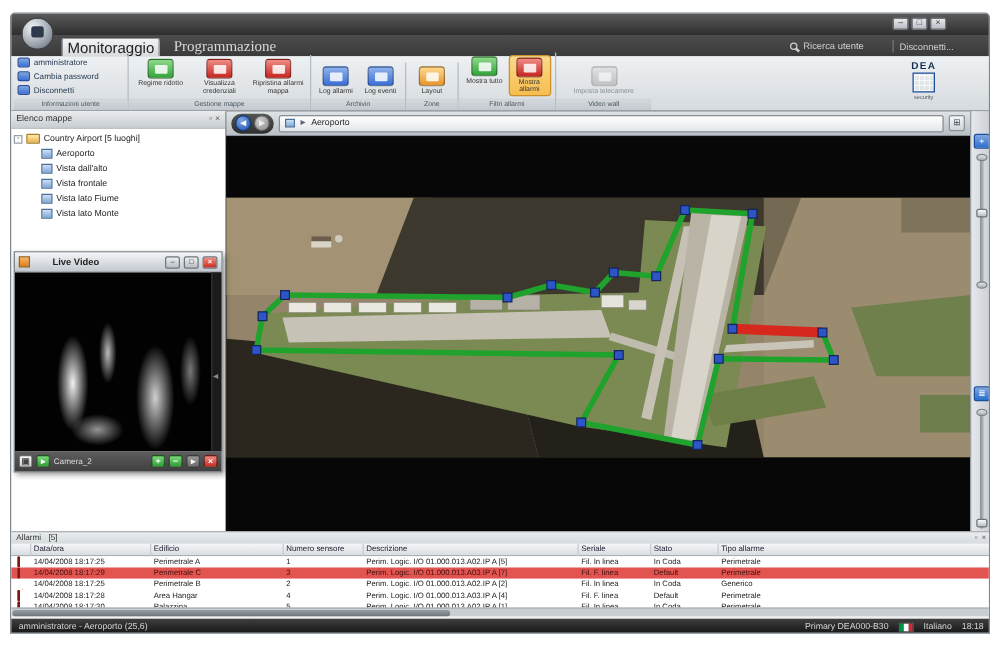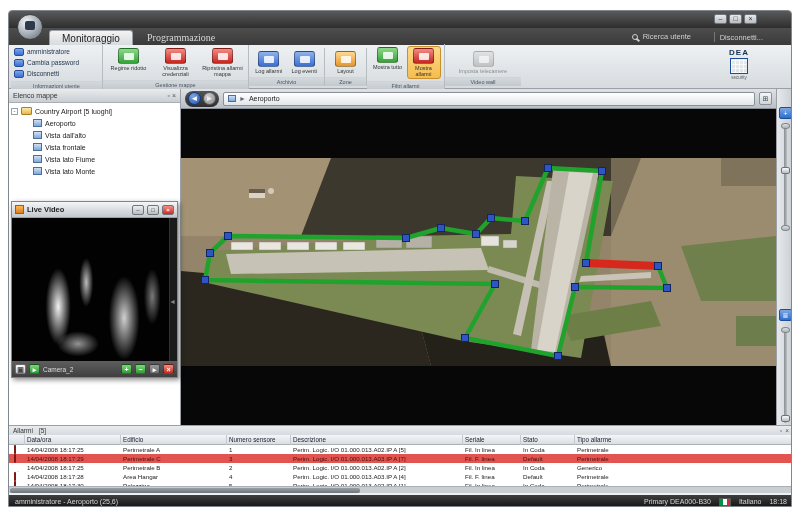--- a/index.html
+++ b/index.html
@@ -10,30 +10,30 @@
 
   
   .titlebar{left:0;top:0;width:784px;height:17px;background:linear-gradient(#5a5a5a,#2e2e2e);}
   .apptitle{left:0;top:2px;width:784px;text-align:center;color:#eee;font-size:9px;font-weight:bold;letter-spacing:.5px;}
   .orb{left:8px;top:3px;width:26px;height:26px;border-radius:50%;background:radial-gradient(circle at 35% 30%,#f4f6f8,#9aa2ab 60%,#5c646d);border:1px solid #3c4248;z-index:40;}
   .orb-glyph{left:7px;top:6px;width:10px;height:9px;background:#2d3a4c;border-radius:2px;}
   .winbtn{width:13px;height:10px;background:linear-gradient(#e8eaec,#b9bec3);border:1px solid #6d747b;border-radius:2px;color:#333;font-size:7px;line-height:8px;text-align:center;}
 
   
   .tabrow{left:0;top:17px;width:784px;height:17px;background:linear-gradient(#4d4d4d,#3a3a3a);}
-  .tab{top:19px;height:15px;padding:0 12px;font-size:10px;line-height:15px;border-radius:3px 3px 0 0;}
+  .tab{top:19px;height:15px;padding:0 4px;font-size:12px;line-height:15px;border-radius:3px 3px 0 0;}
   .tab.active{background:linear-gradient(#f2f3f4,#d8dbde);color:#222;border:1px solid #9aa0a6;border-bottom:none;}
   .tab.inactive{color:#d8d8d8;font-family:Liberation Serif, serif;}
   .tabrow-right{top:21px;color:#cfcfcf;font-size:7.5px;display:flex;align-items:center;gap:5px;}
   .mag{width:6px;height:6px;border:1.5px solid #cfcfcf;border-radius:50%;position:relative;display:inline-block;}
   .mag::after{content:'';position:absolute;width:4px;height:1.5px;background:#cfcfcf;right:-3px;bottom:-2px;transform:rotate(40deg);}
   .vdiv{width:1px;height:10px;background:#777;}
 
   
-  .ribbon{left:0;top:34px;width:784px;height:44px;background:linear-gradient(#eef1f3,#d6dbdf);border-bottom:1px solid #9aa0a6;display:flex;align-items:center;padding:1px 2px 0 2px;}
+  .ribbon{left:0;top:34px;width:784px;height:44px;background:linear-gradient(#eef1f3,#d6dbdf);border-bottom:1px solid #9aa0a6;display:flex;align-items:flex-end;padding:1px 2px 0 2px;}
   .rgroup{position:relative;border-right:1px solid #b7bcc1;display:flex;flex-direction:column;}
   .rgroup .glabel{height:9px;font-size:5.5px;color:#4a5560;text-align:center;line-height:9px;background:linear-gradient(#d3d8dc,#c3c9ce);border-top:1px solid #cfd4d8;}
   .gbody{flex:1;display:flex;align-items:flex-start;justify-content:center;gap:2px;padding:2px 3px;}
   .stackitem{display:flex;align-items:center;gap:3px;font-size:6.5px;color:#23364f;height:10px;}
   .mini-ic{width:10px;height:8px;border-radius:2px;background:linear-gradient(#7fa7e0,#3a6fd8);border:1px solid #2b4f9a;}
   .bigbtn{width:46px;display:flex;flex-direction:column;align-items:center;gap:1px;padding:1px;border-radius:3px;}
   .bigbtn .blabel{font-size:5.5px;color:#333;text-align:center;line-height:6px;}
   .bic{width:21px;height:16px;border-radius:3px;border:1px solid rgba(0,0,0,.35);position:relative;}
   .bic::after{content:'';position:absolute;left:5px;top:4px;width:10px;height:7px;background:rgba(255,255,255,.85);border-radius:1px;}
   .bic.green{background:linear-gradient(#8fd98a,#33a33a);}
@@ -57,21 +57,21 @@
   .trow{height:12px;display:flex;align-items:center;gap:3px;}
   .expander{width:7px;height:7px;border:1px solid #9aa0a6;background:#fff;font-size:6px;line-height:5px;text-align:center;color:#333;}
   .fold-ic{width:11px;height:8px;background:linear-gradient(#ffe9a8,#e8b44c);border:1px solid #a87f28;border-radius:1px;}
   .map-ic{width:9px;height:8px;background:linear-gradient(#cfe0f4,#7fa7d8);border:1px solid #4a6f9a;}
   .tindent{margin-left:22px;}
 
   
   .livevideo{left:2px;top:190px;width:167px;height:177px;background:#cdd2d7;border:1px solid #7f868d;box-shadow:2px 2px 5px rgba(0,0,0,.45);z-index:30;}
   .lvtitle{left:0;top:0;width:165px;height:16px;background:linear-gradient(#f4f6f8,#c2c8ce);border-bottom:1px solid #9aa0a6;display:flex;align-items:center;padding:0 3px;gap:3px;}
   .lvic{width:9px;height:9px;background:linear-gradient(#ffb65a,#d87f1e);border:1px solid #9a5f12;}
-  .lvtext{font-size:7.5px;font-weight:bold;color:#222;flex:1;}
+  .lvtext{font-size:7.5px;font-weight:bold;color:#222;flex:1;margin-left:15px;}
   .lvbtn{width:12px;height:10px;background:linear-gradient(#eceef0,#b9bec3);border:1px solid #6d747b;border-radius:2px;font-size:6px;line-height:9px;text-align:center;color:#333;}
   .lvbtn.close{background:linear-gradient(#f08f86,#cc2a1e);color:#fff;font-weight:bold;}
   .lvvideo{left:0;top:16px;width:165px;height:143px;background:
      radial-gradient(18px 55px at 28% 62%,rgba(255,255,255,.95),rgba(255,255,255,0) 70%),
      radial-gradient(10px 35px at 45% 45%,rgba(235,235,235,.8),rgba(255,255,255,0) 70%),
      radial-gradient(22px 60px at 68% 70%,rgba(245,245,245,.85),rgba(255,255,255,0) 70%),
      radial-gradient(30px 18px at 40% 88%,rgba(210,210,210,.7),rgba(255,255,255,0) 70%),
      radial-gradient(12px 40px at 85% 55%,rgba(200,200,200,.6),rgba(255,255,255,0) 70%),
      #020202;}
   .lvscroll{right:0;top:16px;width:8px;height:143px;background:#1b1b1b;border-left:1px solid #333;}

